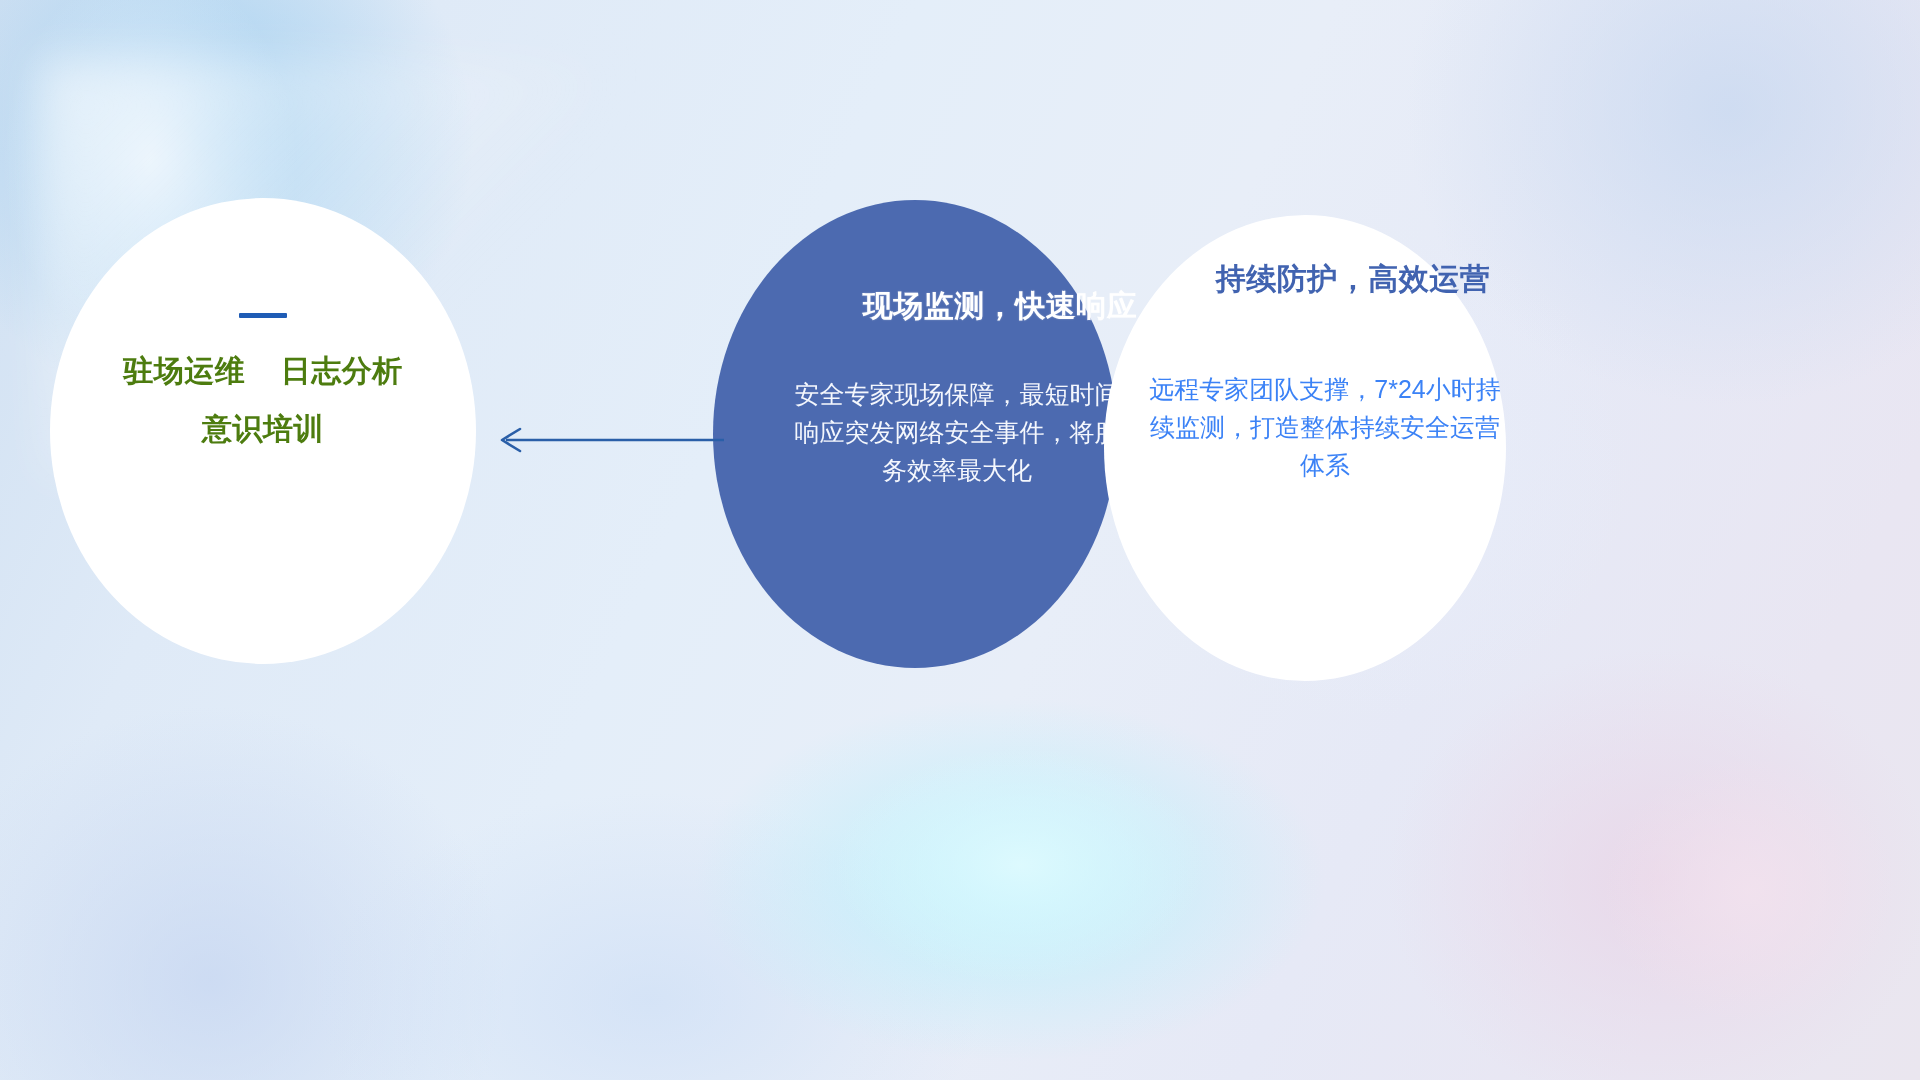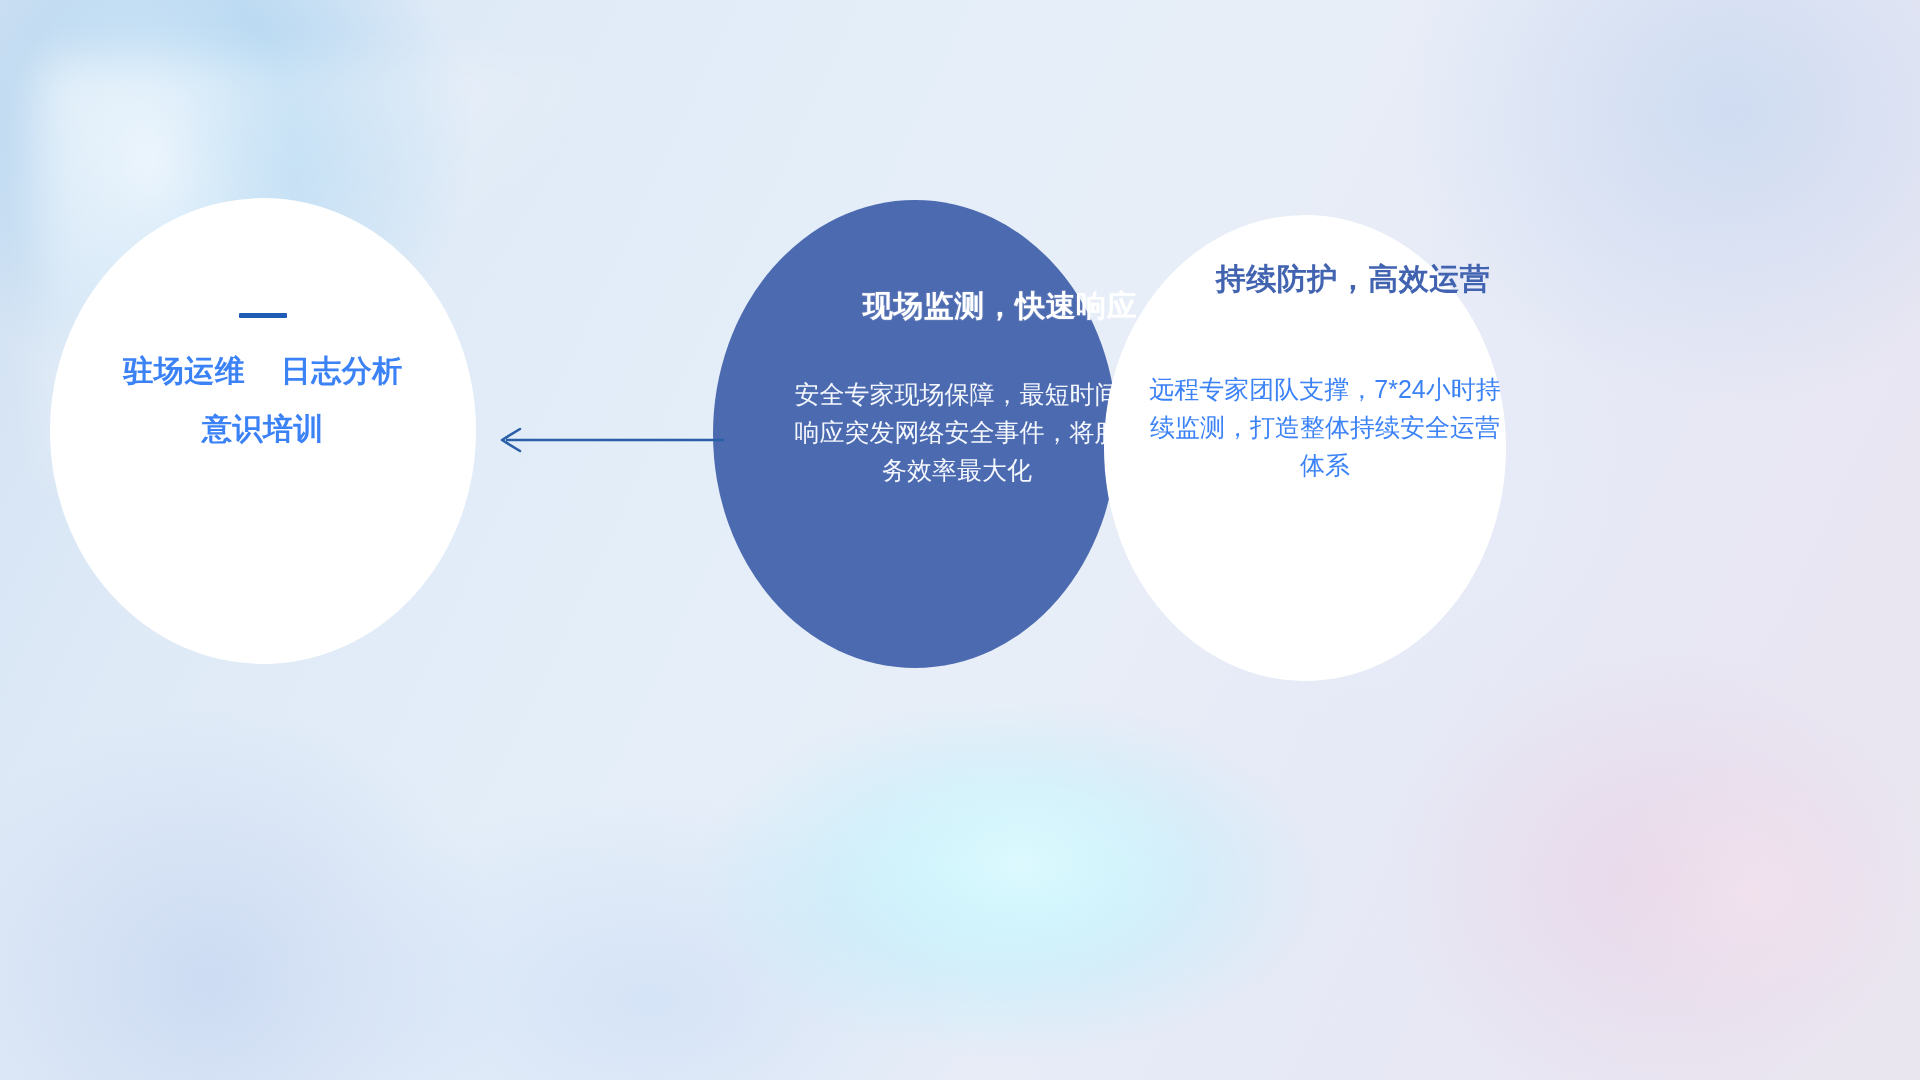--- a/index.html
+++ b/index.html
@@ -95,21 +95,21 @@
     z-index:3;
   }
 
   
   .dash{
     width:48px;height:5px;background:#1f5cb5;border-radius:1px;
     margin-top:115px;
   }
   .left-lines{
     margin-top:38px;width:100%;text-align:center;
-    color:#3b82f6;font-weight:bold;font-size:30px;line-height:1.0;
+    color:#4d7c0f;font-weight:bold;font-size:30px;line-height:1.0;
   }
   .left-line{margin-bottom:28px;white-space:pre;letter-spacing:.5px;}
   .left-line:last-child{margin-bottom:16px;}
 
   
   .blue-title{
     margin-top:86px;
     color:#ffffff;font-weight:bold;font-size:30px;letter-spacing:.5px;
     white-space:nowrap;
     transform:translateX(85px);

